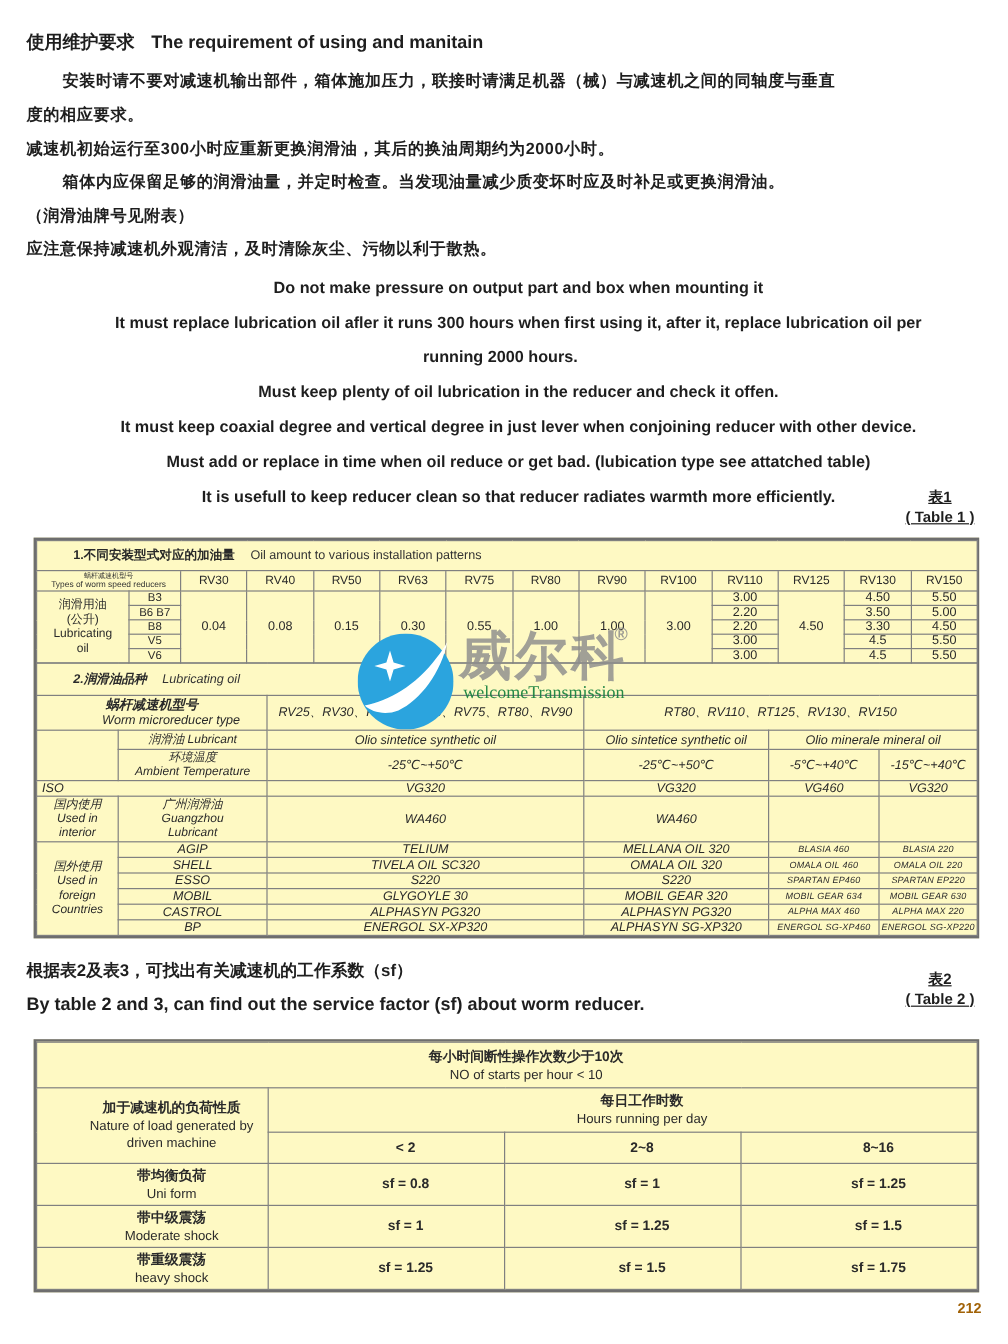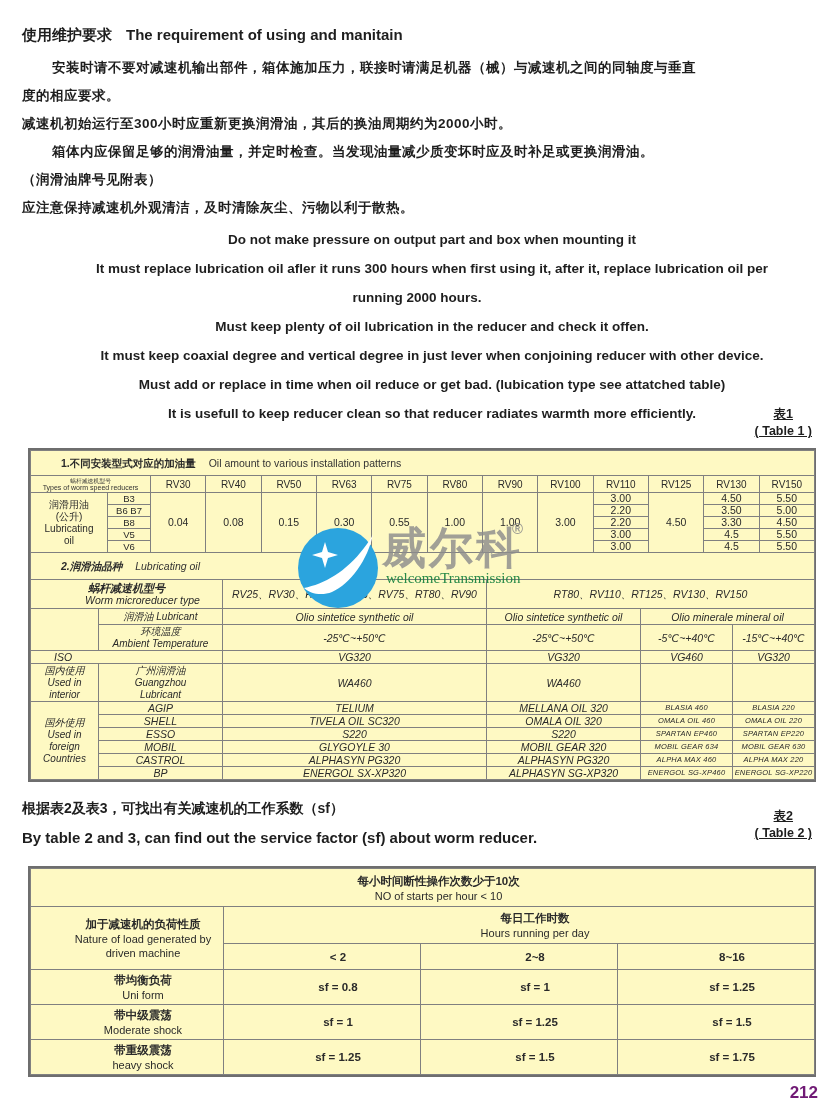--- a/index.html
+++ b/index.html
@@ -46,21 +46,21 @@
   
   .t-lube tr.r-title{height:27px;}
   .t-lube tr.r-type{height:29px;}
   .t-lube tr.r-lub{height:16px;}
   .t-lube tr.r-amb{height:26px;}
   .t-lube tr.r-iso{height:13px;}
   .t-lube tr.r-int{height:38px;}
   .t-lube tr.r-brand{height:13px;}
   .t-lube td{font-size:10.5px;line-height:12px;font-style:italic;}
   .t-lube .small2{font-size:10px;}
-  .t-lube .left{text-align:left;padding-left:23px;}
+  .t-lube .left{text-align:left;padding-left:4px;}
   .t-lube .tiny{font-size:7.5px;letter-spacing:.2px;}
   .t-lube .hdrcell .cn{display:block;font-weight:bold;font-size:11px;}
   .t-lube .hdrcell .en{display:block;font-size:10.5px;padding-left:32px;}
 
   
   .heading2{position:absolute;left:22px;top:794px;width:740px;}
   .heading2 .h-cn{font-size:14px;font-weight:bold;height:29px;line-height:29px;}
   .heading2 .h-en{font-size:15px;font-weight:bold;height:29px;line-height:29px;}
 
   
@@ -68,21 +68,21 @@
   .t-sf td{font-size:11px;padding-left:32px;}
   .t-sf tr.r1{height:38px;}
   .t-sf tr.r2{height:37px;}
   .t-sf tr.r3{height:26px;}
   .t-sf tr.rd{height:35px;}
   .t-sf .cnb{display:block;font-weight:bold;font-size:11.5px;line-height:16px;}
   .t-sf .enn{display:block;font-weight:normal;font-size:11px;line-height:14px;}
   .t-sf .colh{font-weight:bold;font-size:11.5px;}
   .t-sf .sfv{font-weight:bold;font-size:11.5px;}
 
-  .page-num{position:absolute;right:22px;top:1083px;font-size:17px;font-weight:bold;color:#701a75;margin-left:15px;}
+  .page-num{position:absolute;right:22px;top:1083px;font-size:12px;font-weight:bold;color:#a16207;margin-left:15px;}
 
   
   .watermark{position:absolute;left:298px;top:514px;width:280px;height:110px;z-index:6;pointer-events:none;}
   .wm-circle{position:absolute;left:0;top:14px;}
   .wm-cn{position:absolute;left:84px;top:10px;font-size:44px;font-weight:bold;color:#8d8d8d;
          letter-spacing:3px;opacity:.82;line-height:48px;white-space:nowrap;}
   .wm-reg{position:absolute;left:214px;top:6px;font-size:15px;color:#8d8d8d;opacity:.85;font-weight:bold;}
   .wm-en{position:absolute;left:88px;top:56px;font-size:15px;color:#15803d;opacity:.92;
          font-family:"Liberation Serif","DejaVu Serif",serif;white-space:nowrap;}
 </style>

